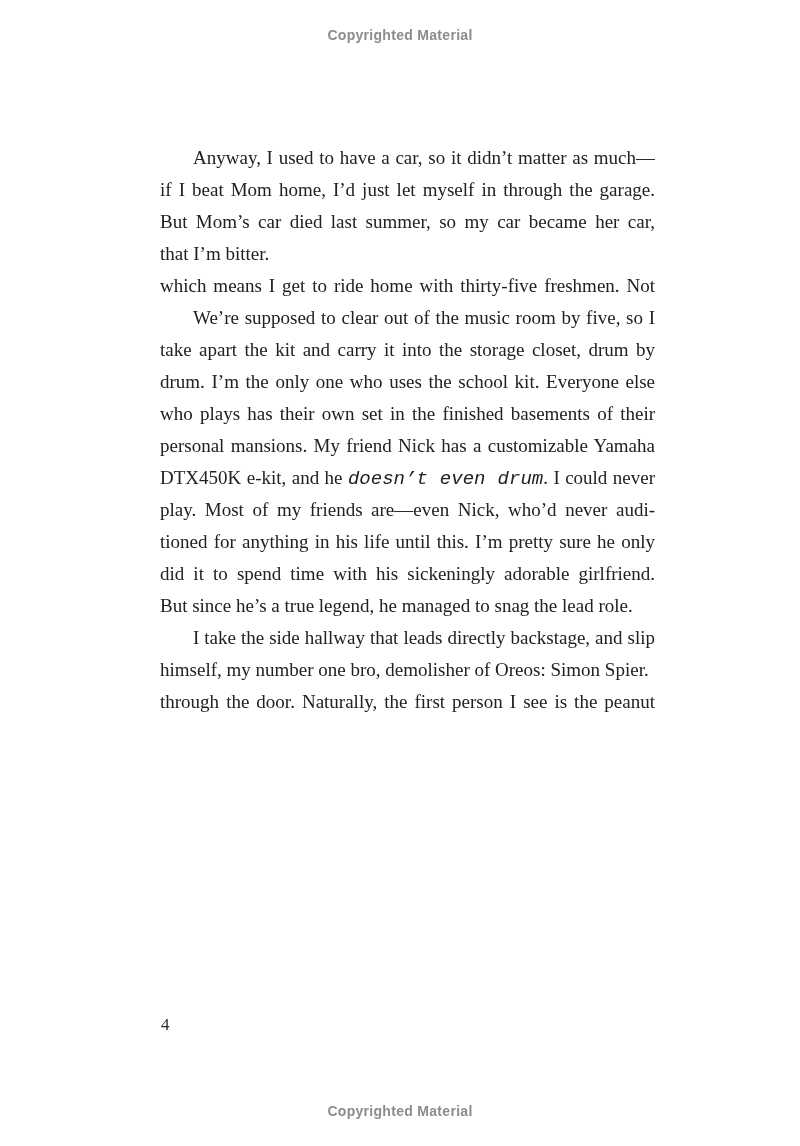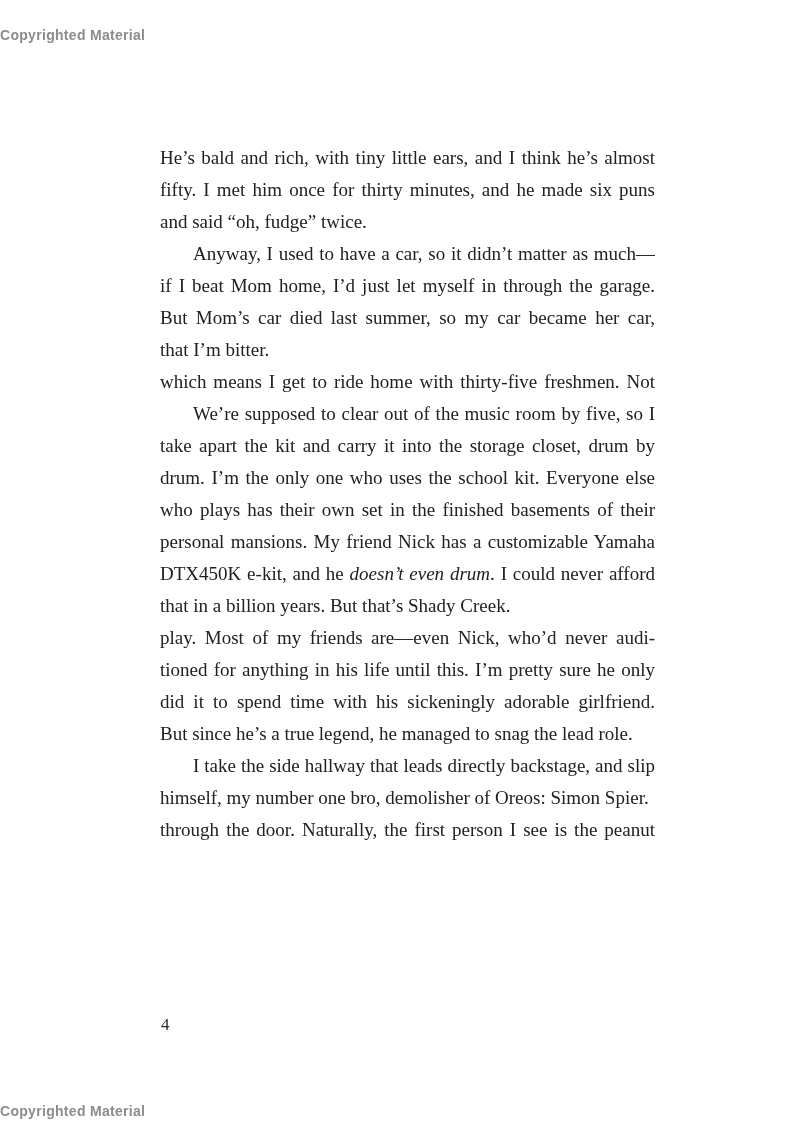--- a/index.html
+++ b/index.html
@@ -8,21 +8,21 @@
     height: 1146px;
     background: #ffffff;
     position: relative;
     font-family: "Liberation Serif", serif;
     overflow: hidden;
   }
   .copyright {
     position: absolute;
     left: 0;
     width: 100%;
-    text-align: left;
+    text-align: center;
     font-family: "Liberation Sans", sans-serif;
     font-weight: bold;
     font-size: 14px;
     letter-spacing: 0.3px;
     color: #8c8c8c;
   }
   .copyright.top { top: 27px; }
   .copyright.bottom { top: 1103px; }
   .text-block {
     position: absolute;
@@ -35,58 +35,52 @@
   }
   .para { margin: 0; }
   .line {
     height: 32px;
     overflow: hidden;
     text-align: justify;
     text-align-last: justify;
   }
   .line.last { text-align-last: left; }
   .line.first-indent { text-indent: 33px; }
-  .italic { font-style: italic; }
+  .italic { font-style: italic; font-family: Liberation Mono, monospace; }
   .page-number {
     position: absolute;
     left: 161px;
     top: 1013px;
     font-size: 17px;
     line-height: 24px;
     color: #2a2a2a;
   }
 </style>
 </head>
 <body>
 
 <div>
 
   <div class="copyright top">Copyrighted Material</div>
 
   <div class="text-block">
       <div class="para">
-        <div class="line"><span>He’s bald and rich, with tiny little ears, and I think he’s almost</span></div>
-        <div class="line"><span>fifty. I met him once for thirty minutes, and he made six puns</span></div>
-        <div class="line last"><span>and said “oh, fudge” twice.</span></div>
-      </div>
-      <div class="para">
         <div class="line first-indent"><span>Anyway, I used to have a car, so it didn’t matter as much—</span></div>
         <div class="line"><span>if I beat Mom home, I’d just let myself in through the garage.</span></div>
         <div class="line"><span>But Mom’s car died last summer, so my car became her car,</span></div>
         <div class="line last"><span>that I’m bitter.</span></div>
         <div class="line"><span>which means I get to ride home with thirty-five freshmen. Not</span></div>
       </div>
       <div class="para">
         <div class="line first-indent"><span>We’re supposed to clear out of the music room by five, so I</span></div>
         <div class="line"><span>take apart the kit and carry it into the storage closet, drum by</span></div>
         <div class="line"><span>drum. I’m the only one who uses the school kit. Everyone else</span></div>
         <div class="line"><span>who plays has their own set in the finished basements of their</span></div>
         <div class="line"><span>personal mansions. My friend Nick has a customizable Yamaha</span></div>
         <div class="line"><span>DTX450K e-kit, and he </span><span class="italic">doesn’t even drum</span><span>. I could never afford</span></div>
-        <div class="line last"><span>that in a billion years. But that’s Shady Creek.</span></div>
       </div>
       <div class="para">
         <div class="line"><span>play. Most of my friends are—even Nick, who’d never audi-</span></div>
         <div class="line"><span>tioned for anything in his life until this. I’m pretty sure he only</span></div>
         <div class="line"><span>did it to spend time with his sickeningly adorable girlfriend.</span></div>
         <div class="line last"><span>But since he’s a true legend, he managed to snag the lead role.</span></div>
       </div>
       <div class="para">
         <div class="line first-indent"><span>I take the side hallway that leads directly backstage, and slip</span></div>
         <div class="line last"><span>himself, my number one bro, demolisher of Oreos: Simon Spier.</span></div>

